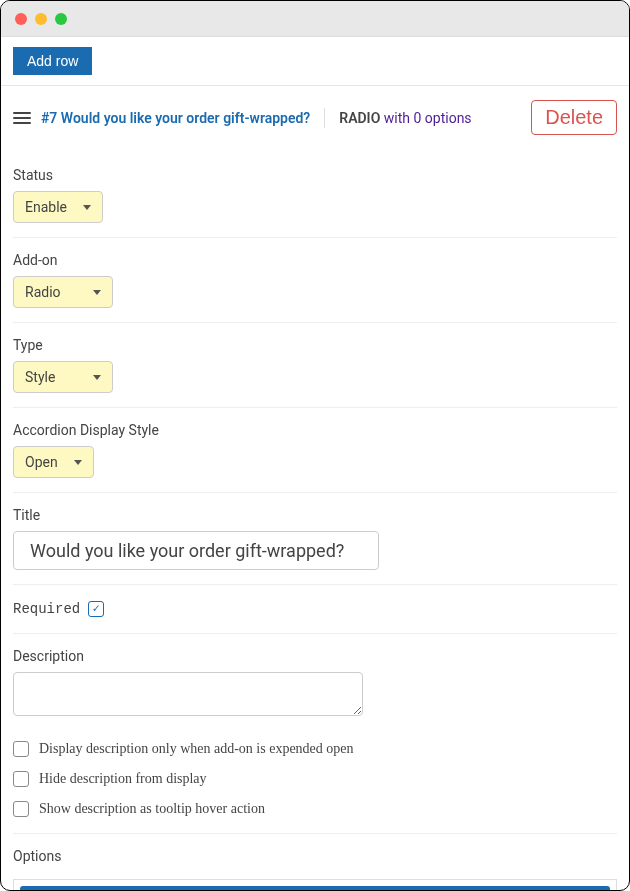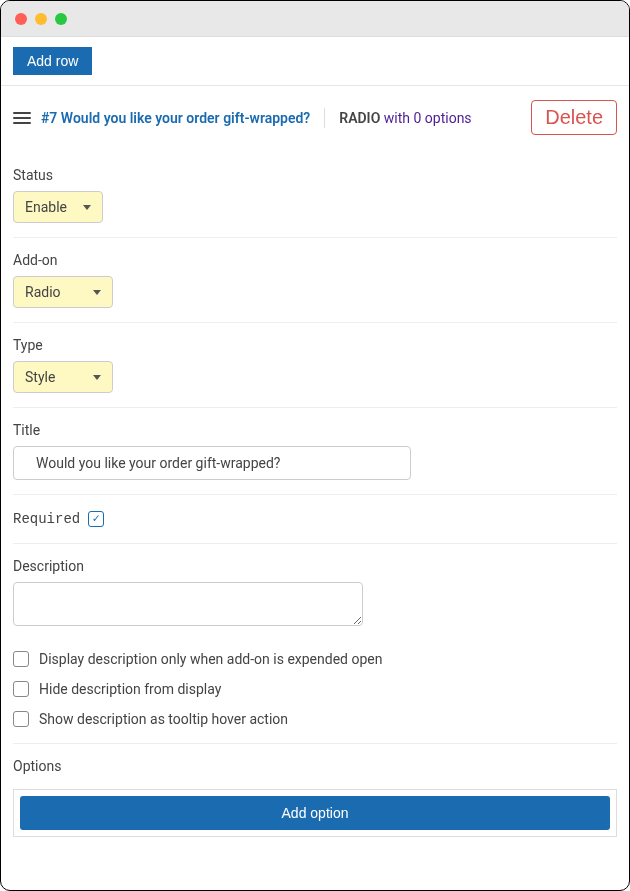--- a/index.html
+++ b/index.html
@@ -132,25 +132,25 @@
     }
     .chevron {
       width: 0;
       height: 0;
       border-left: 4.5px solid transparent;
       border-right: 4.5px solid transparent;
       border-top: 5px solid #555;
       margin-left: 4px;
     }
     .text-input {
-      width: 398px;
-      padding: 8px 22px;
+      width: 366px;
+      padding: 8px 16px;
       border: 1px solid #ccc;
       border-radius: 4px;
-      font-size: 14px;
+      font-size: 18px;
       color: #444;
       font-family: inherit;
     }
     .textarea {
       width: 350px;
       height: 44px;
       padding: 8px 10px;
       border: 1px solid #ccc;
       border-radius: 4px;
       font-size: 14px;
@@ -183,20 +183,21 @@
       font-size: 12px;
       font-weight: bold;
       line-height: 1;
     }
     .checkbox-list {
       display: flex;
       flex-direction: column;
       gap: 14px;
       padding: 14px 0 16px 0;
       border-bottom: 1px solid #eee;
+      font-family: Liberation Serif, serif;
     }
     .checkbox-row {
       display: flex;
       align-items: center;
       gap: 10px;
     }
     .checkbox-row label {
       font-size: 14px;
       color: #444;
       cursor: pointer;
@@ -271,20 +272,27 @@
   </div>
 
   <div class="field">
     <label class="field-label">Type</label>
     <div class="select wide">
       <span>Style</span>
       <span class="chevron"></span>
     </div>
   </div>
 
+  <div class="field">
+    <label class="field-label">Accordion Display Style</label>
+    <div class="select">
+      <span>Open</span>
+      <span class="chevron"></span>
+    </div>
+  </div>
 
   <div class="field">
     <label class="field-label">Title</label>
     <input type="text" class="text-input" value="Would you like your order gift-wrapped?" style="">
   </div>
 
   <div class="field inline-field" style="padding:16px 0;">
     <label style="color:#444;">Required</label>
     <div class="checkbox">
       <span class="checkmark">✓</span>

